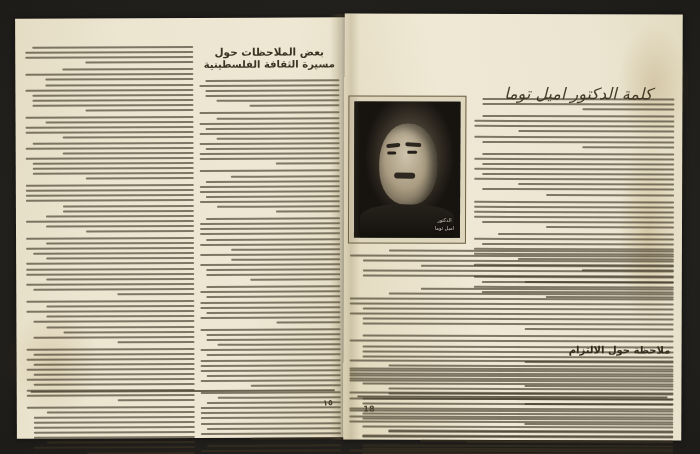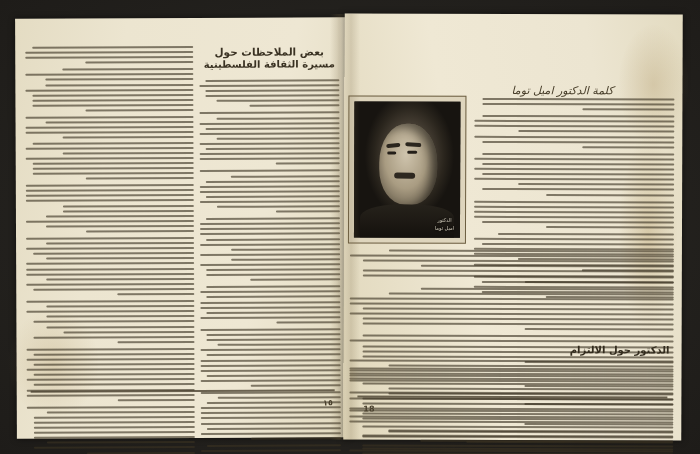--- a/index.html
+++ b/index.html
@@ -79,22 +79,22 @@
   }
   .hd-left .l2{font-size:10px;}
   .hd-main{
     position:absolute;right:18px;top:34px;width:290px;
     text-align:right;color:#2f2a1d;
     font-size:23px;font-weight:bold;letter-spacing:1px;
     line-height:1.1;
   }
   .byline{
     position:absolute;right:30px;top:70px;width:180px;
-    text-align:center;color:#463c28;
-    font-size:11px;font-style:italic;
+    text-align:right;color:#463c28;
+    font-size:16px;font-style:italic;
   }
   .subhead-r{
     position:absolute;right:8px;width:108px;
     color:#332c1e;font-weight:bold;font-size:10px;
     text-align:center;letter-spacing:.3px;
   }
 
   
   .photo-frame{
     position:absolute;left:4px;top:82px;width:118px;height:148px;
@@ -475,21 +475,21 @@
             <div class="tline s3"></div>
             <div class="tline s2"></div>
             <div class="tline s5"></div>
           </div>
           <div class="para">
             <div class="tline s2"></div>
             <div class="tline s2"></div>
           </div>
         </div>
 
-      <div class="subhead-r" style="top:330px;">الدكتور حول الالتزام</div>
+      <div class="subhead-r" style="top:330px;">ملاحظة حول الالتزام</div>
 
       <div class="col" id="col-right-tail" style="left:6px;right:8px;top:346px;">
           <div class="para">
             <div class="tline s1"></div>
             <div class="tline s3"></div>
             <div class="tline s1"></div>
             <div class="tline s1"></div>
             <div class="tline s1"></div>
             <div class="tline s6"></div>
           </div>

